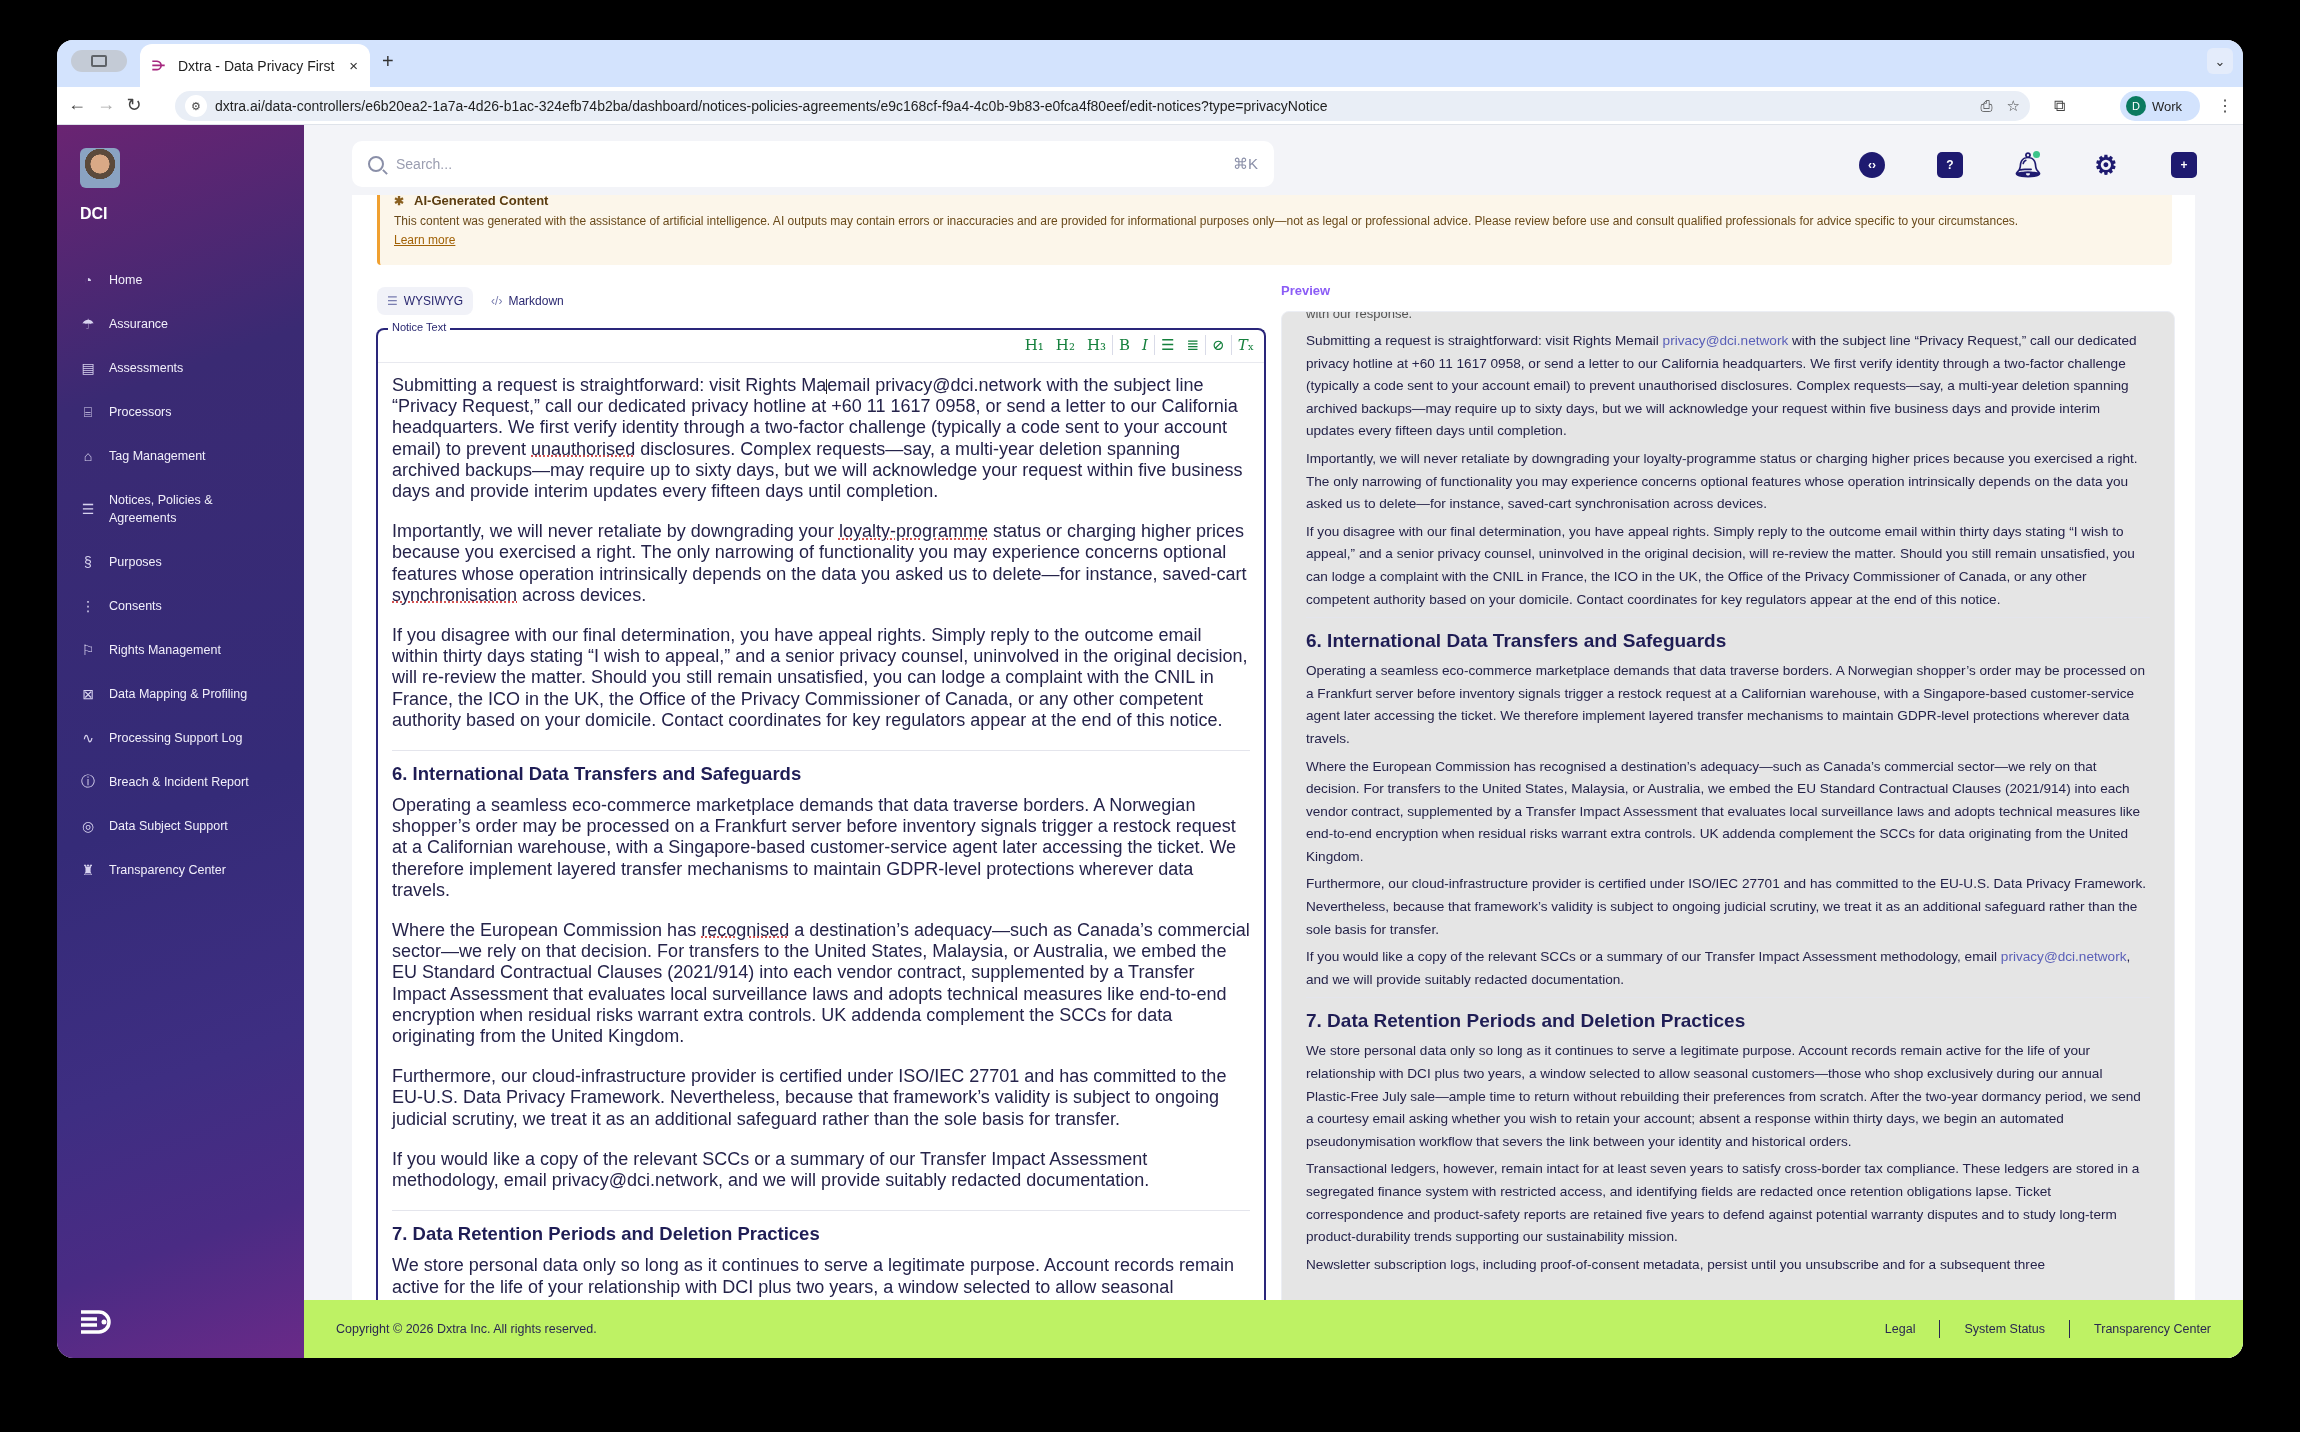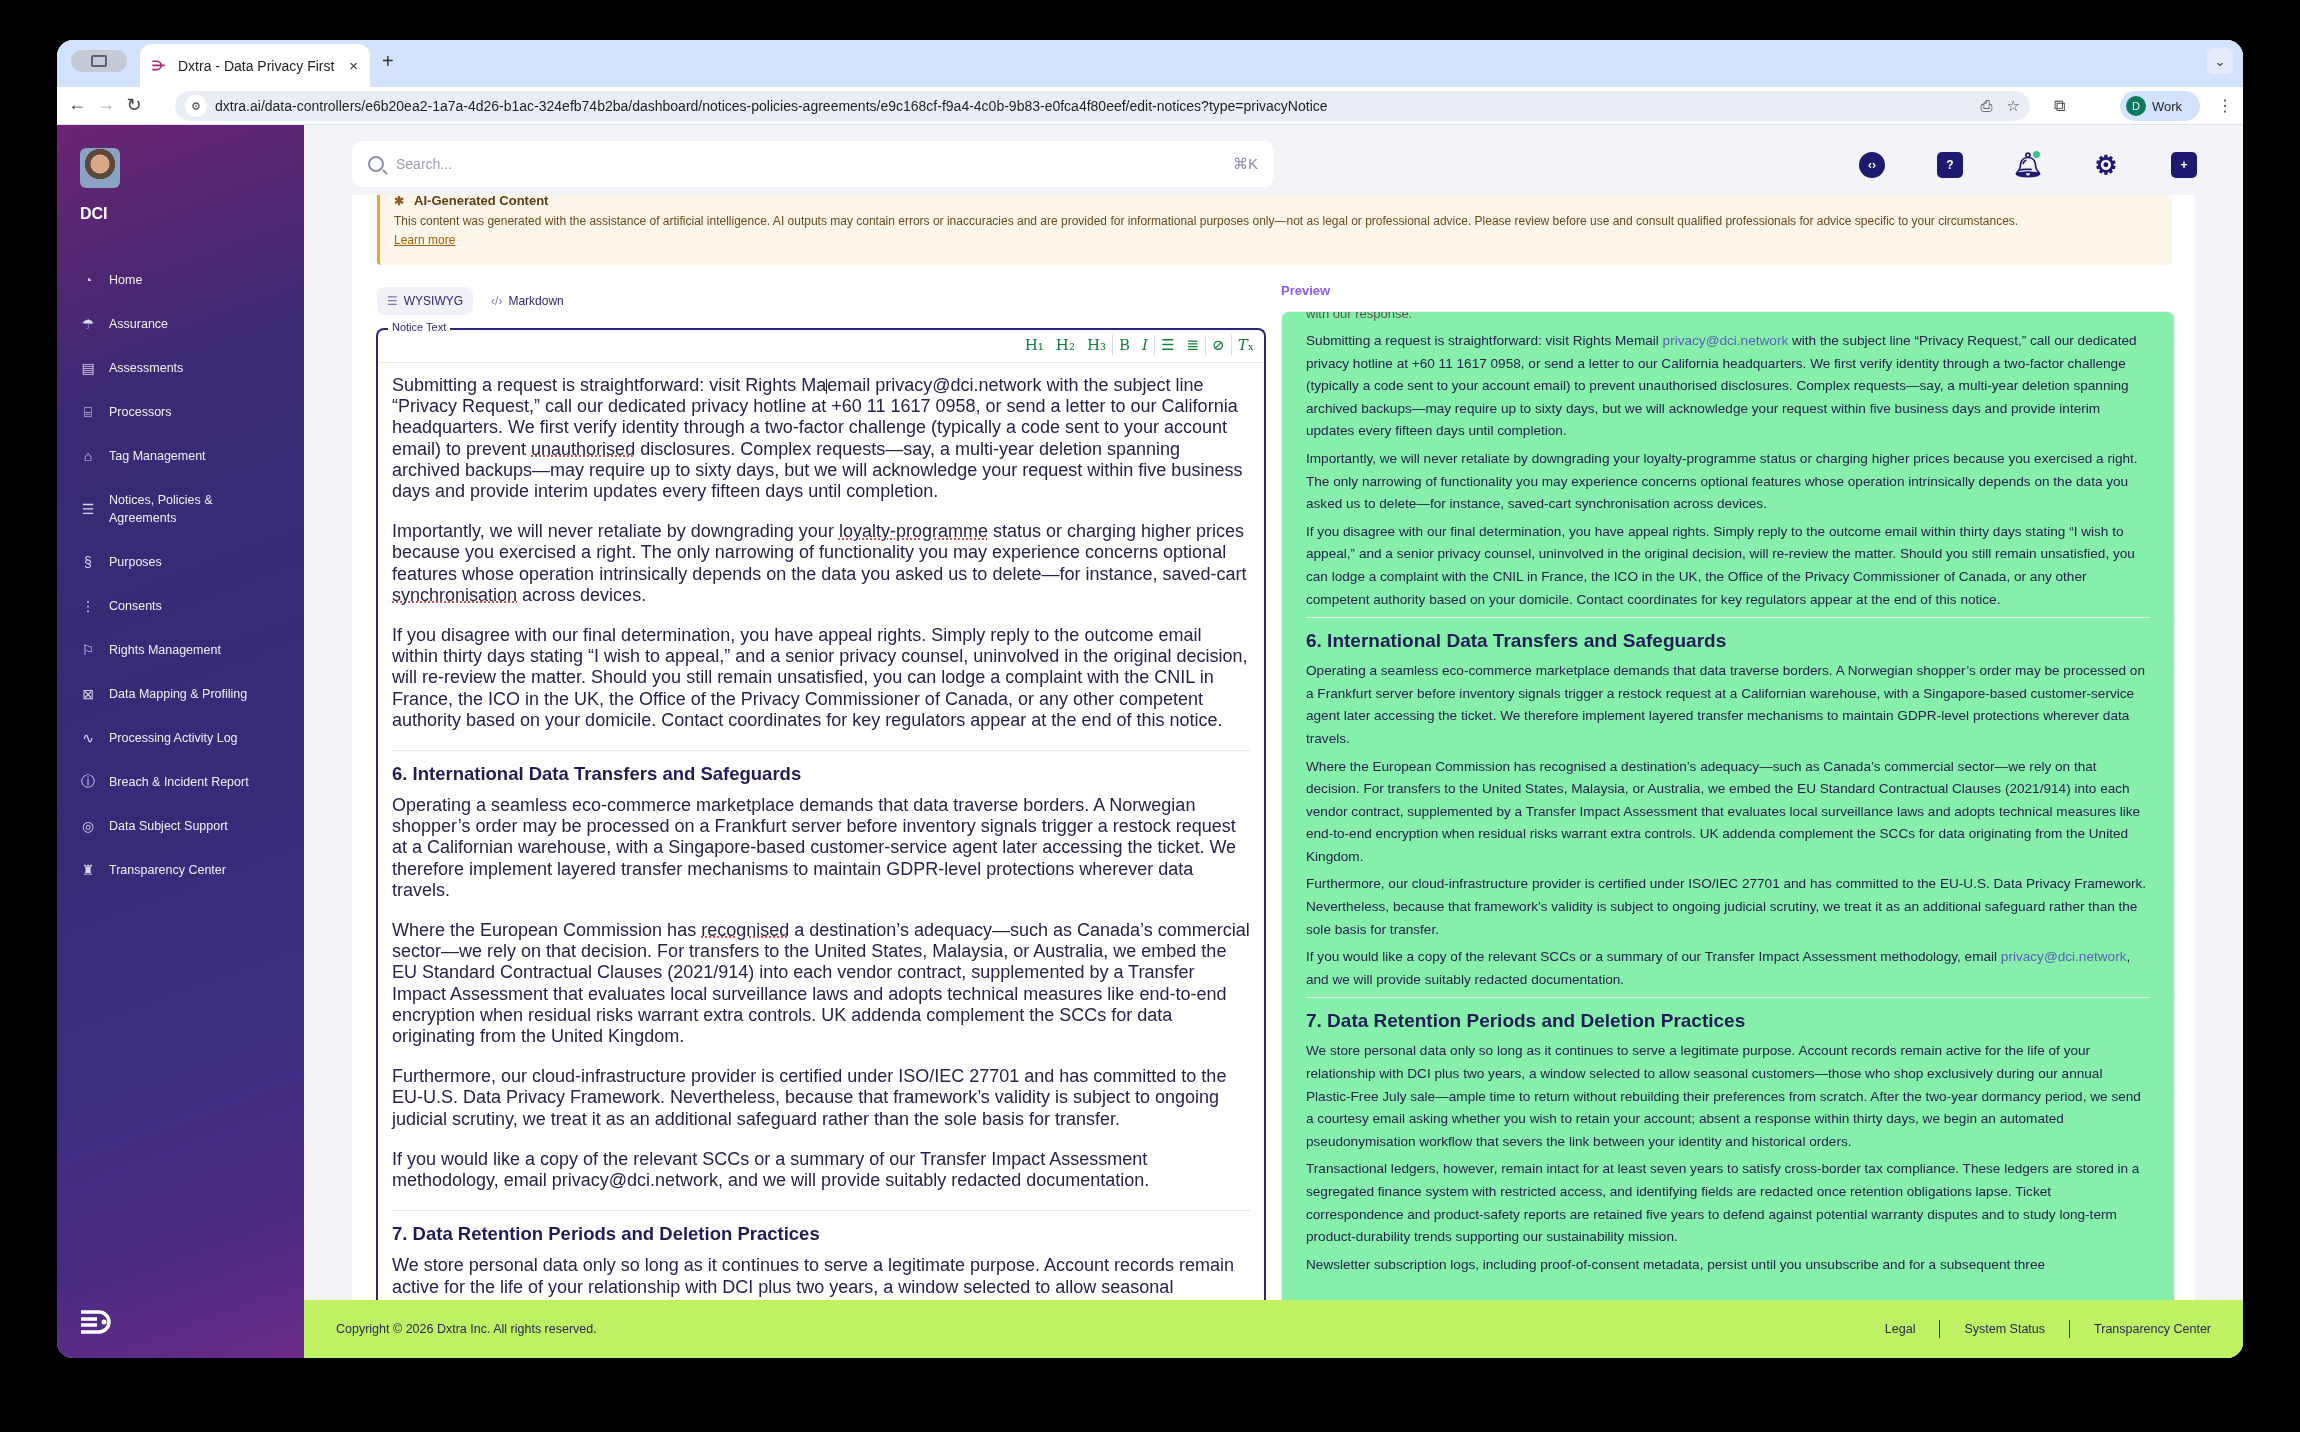--- a/index.html
+++ b/index.html
@@ -73,21 +73,21 @@
   .editor-toolbar { position: absolute; right: 0; top: 0; height: 30px; display:flex; align-items:center; padding-right: 4px; }
   .tb-btn { font-size: 15px; color: #15803d; padding: 0 6px; font-family: "DejaVu Serif", serif; }
   .tb-sep { width: 1px; height: 20px; background: #d9dbe8; }
   .editor-body { position: absolute; left: 0; top: 32px; right: 0; bottom: 0; border-top: 1px solid #e8e9ef; padding: 12px 14px 0 14px; overflow: hidden; }
   .ed-p { font-size: 18px; line-height: 21.2px; color: #25234a; margin-bottom: 19px; }
   .ed-h { font-size: 18.5px; font-weight: bold; color: #1f1d55; margin: 0 0 10px 0; padding-top: 12px; border-top: 1px solid #e4e5ec; }
   .spell { text-decoration: underline dotted #d04040; }
   .caret { display:inline-block; width:1px; height: 15px; background:#222; vertical-align: middle; }
 
   .preview-label { position: absolute; left: 929px; top: 88px; font-size: 13px; font-weight: bold; color: #8b5cf6; }
-  .preview { position: absolute; left: 929px; top: 116px; width: 894px; height: 1030px; background: #86efac; border: 1px solid #eceef4; border-radius: 8px; padding: 0 24px; overflow: hidden; }
+  .preview { position: absolute; left: 929px; top: 116px; width: 894px; height: 1030px; background: #e5e5e5; border: 1px solid #eceef4; border-radius: 8px; padding: 0 24px; overflow: hidden; }
   .pv-cut { font-size: 13px; color: #555; height: 12px; overflow: hidden; line-height: 4px; }
   .pv-p { font-size: 13.6px; line-height: 22.6px; color: #25234a; margin-bottom: 5px; }
   .pv-h { font-size: 19px; font-weight: bold; color: #1f1d55; padding-top: 12px; border-top: 1px solid #e4e5ec; margin: 6px 0 8px 0; }
   .pv-link { color: #5a5fb8; }
 
   .footer { position: absolute; left: 0; bottom: 0; width: 100%; height: 58px; background: #bef264; display:flex; align-items:center; padding: 0 32px; font-size: 12.5px; color: #2a2850; }
   .footer .links { margin-left: auto; display:flex; align-items:center; gap: 24px; }
   .footer .fsep { width: 1px; height: 18px; background: #2a2850; }
 </style>
 </head>
@@ -167,21 +167,21 @@
       <div class="nav-item">
           <span class="nico">⚐</span>
           <span class="nlabel">Rights Management</span>
         </div>
       <div class="nav-item">
           <span class="nico">⊠</span>
           <span class="nlabel">Data Mapping &amp; Profiling</span>
         </div>
       <div class="nav-item">
           <span class="nico">∿</span>
-          <span class="nlabel">Processing Activity Log</span>
+          <span class="nlabel">Processing Support Log</span>
         </div>
       <div class="nav-item">
           <span class="nico">ⓘ</span>
           <span class="nlabel">Breach &amp; Incident Report</span>
         </div>
       <div class="nav-item">
           <span class="nico">◎</span>
           <span class="nlabel">Data Subject Support</span>
         </div>
       <div class="nav-item">

